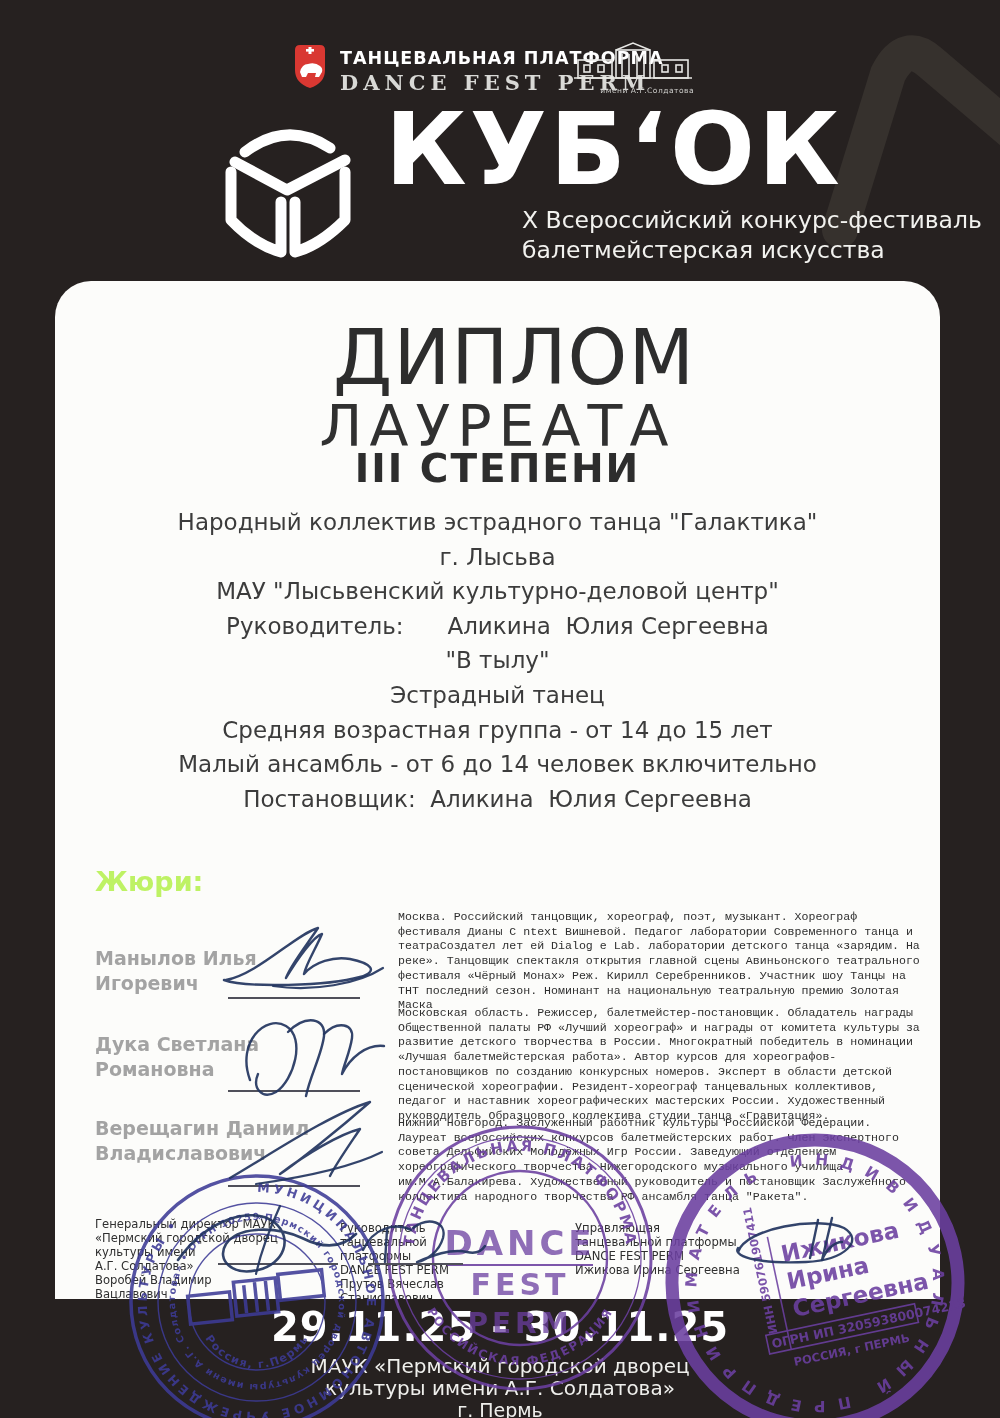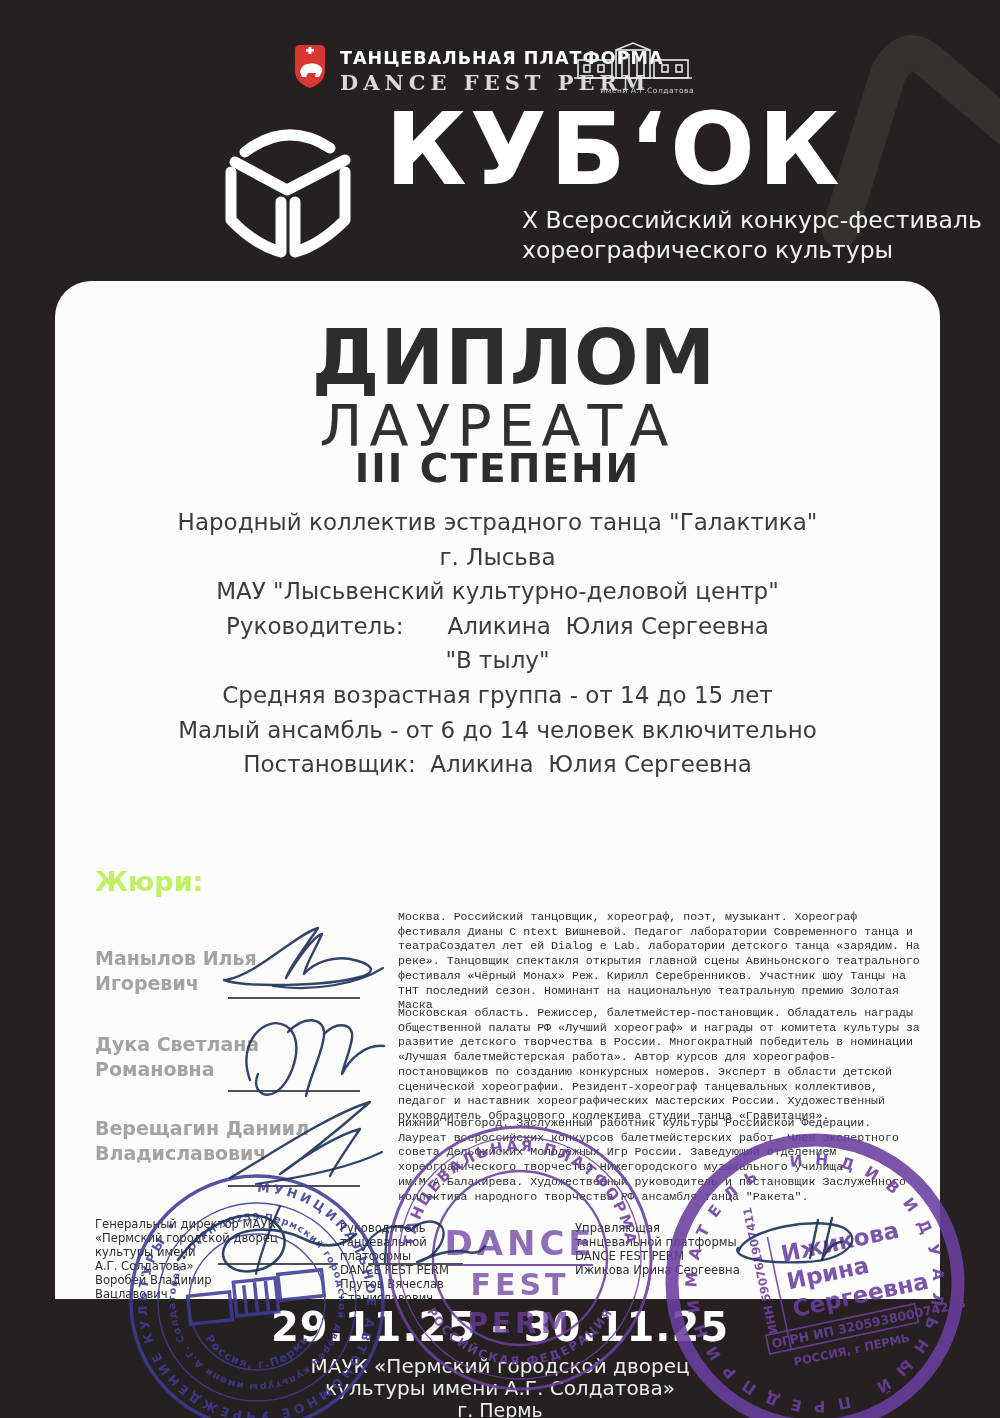--- a/index.html
+++ b/index.html
@@ -9,21 +9,21 @@
   
   .brand-label{font-size:17.5px;font-weight:700;color:#fff;letter-spacing:1px;}
   .brand-name{font-family:"DejaVu Serif","Liberation Serif",serif;font-size:21px;font-weight:700;
               color:#d9d9d6;letter-spacing:5px;margin-top:2px;}
   .bldg-caption{font-size:7.5px;color:#cfcfcc;text-align:right;letter-spacing:.5px;}
   .logo-title{font-size:100px;line-height:1;font-weight:800;color:#ffffff;letter-spacing:3px;}
   .logo-sub{font-size:23.5px;line-height:30px;color:#f2f2ef;font-weight:400;}
   
   .card{position:absolute;left:55px;top:281px;width:885px;height:1018px;background:#fcfcfa;
         border-radius:36px 36px 0 0;}
-  .d-title{width:918px;text-align:center;font-size:76px;line-height:1;font-weight:700;color:#2d2d2d;letter-spacing:1px;}
+  .d-title{width:918px;text-align:center;font-size:76px;line-height:1;font-weight:400;color:#2d2d2d;letter-spacing:1px;}
   .d-sub{width:885px;text-align:center;font-size:57px;line-height:1;font-weight:400;color:#303030;letter-spacing:7px;}
   .d-degree{width:885px;text-align:center;font-size:39px;line-height:1;font-weight:700;color:#2d2d2d;letter-spacing:2px;}
   .d-body{width:885px;text-align:center;font-size:23px;line-height:34.6px;color:#3c3c3c;}
   .jury-heading{font-size:27px;font-weight:800;color:#bef264;}
   .jury-name{font-size:19px;font-weight:700;color:#a3a3a3;line-height:25px;white-space:pre-line;}
   .jury-bio{width:528px;font-size:11.6px;line-height:14.7px;color:#2f2f2f;font-family:Liberation Mono, monospace;}
   .official{font-size:11.6px;line-height:13.9px;color:#2f2f2f;white-space:pre-line;}
   .sigline{position:absolute;height:2px;background:#50505a;}
   .ink{stroke:#22345e;fill:none;stroke-linecap:round;stroke-linejoin:round;opacity:.92;}
   
@@ -76,35 +76,36 @@
     <g stroke="#ffffff" stroke-width="11" fill="none" stroke-linecap="round" stroke-linejoin="round">
       <path d="M40,42 Q82,10 125,38"></path>
       <path d="M30,52 L82,80 L140,50"></path>
       <path d="M26,62 L26,110 Q50,135 76,142 L76,92"></path>
       <path d="M140,62 L140,110 Q115,135 90,142 L90,92"></path>
     </g>
   </svg>
   <div class="abs z2 logo-title" style="left:385px;top:100px">КУБ‘ОК</div>
   <div class="abs z2" style="left:522px;top:205px">
     <div class="logo-sub">X Всероссийский конкурс-фестиваль</div>
-    <div class="logo-sub">хореографического культуры</div>
+    <div class="logo-sub">балетмейстерская искусства</div>
   </div>
 
   <div class="card"></div>
 
   <div class="abs z2 d-title" style="left:55px;top:320px">ДИПЛОМ</div>
   <div class="abs z2 d-sub" style="left:55px;top:398px">ЛАУРЕАТА</div>
   <div class="abs z2 d-degree" style="left:55px;top:449px">III СТЕПЕНИ</div>
 
   <div class="abs z2 d-body" style="left:55px;top:505px">
     <div>Народный коллектив эстрадного танца "Галактика"</div>
     <div>г. Лысьва</div>
     <div>МАУ "Лысьвенский культурно-деловой центр"</div>
     <div>Руководитель:&nbsp;&nbsp;&nbsp;&nbsp;&nbsp;&nbsp;Аликина&nbsp; Юлия Сергеевна</div>
     <div>"В тылу"</div>
+    <div>Эстрадный танец</div>
     <div>Средняя возрастная группа - от 14 до 15 лет</div>
     <div>Малый ансамбль - от 6 до 14 человек включительно</div>
     <div>Постановщик:&nbsp; Аликина&nbsp; Юлия Сергеевна</div>
   </div>
 
   <div class="abs z2 jury-heading" style="left:95px;top:866px">Жюри:</div>
 
   <div class="abs z2 jury-name" style="left:95px;top:946px">Манылов Илья
 Игоревич</div>
   <div class="abs z2 jury-bio" style="left:398px;top:910px">Москва. Российский танцовщик, хореограф, поэт, музыкант. Хореограф фестиваля Дианы С ntext Вишневой. Педагог лаборатории Современного танца и театраСоздател лет ей Dialog e Lab. лаборатории детского танца «зарядим. На реке». Танцовщик спектакля открытия главной сцены Авиньонского театрального фестиваля «Чёрный Монах» Реж. Кирилл Серебренников. Участник шоу Танцы на ТНТ последний сезон. Номинант на национальную театральную премию Золотая Маска</div>

